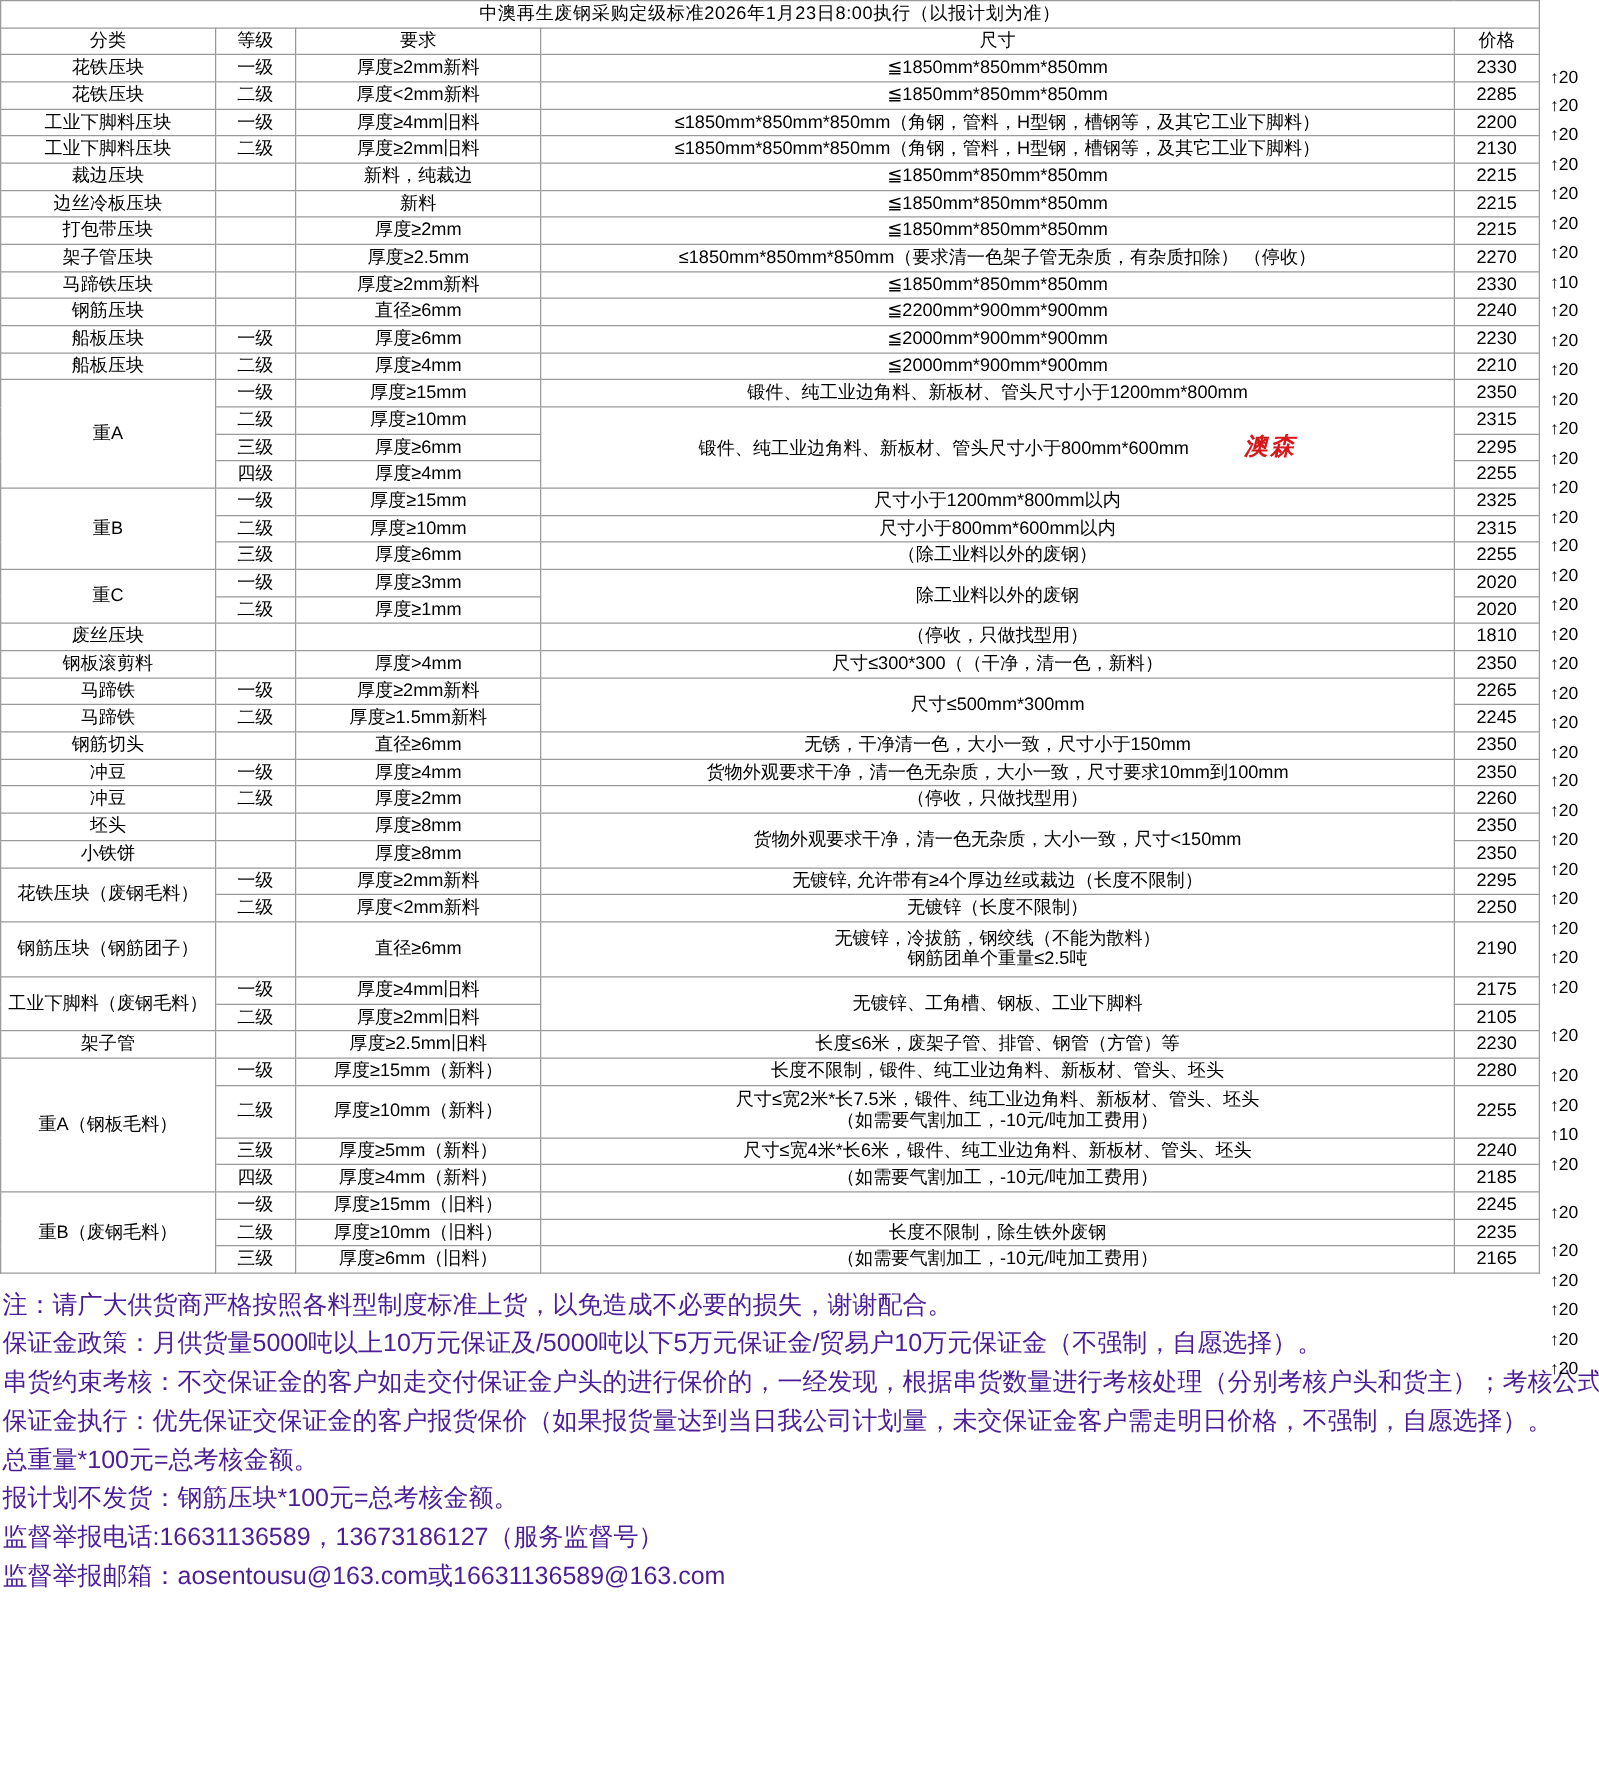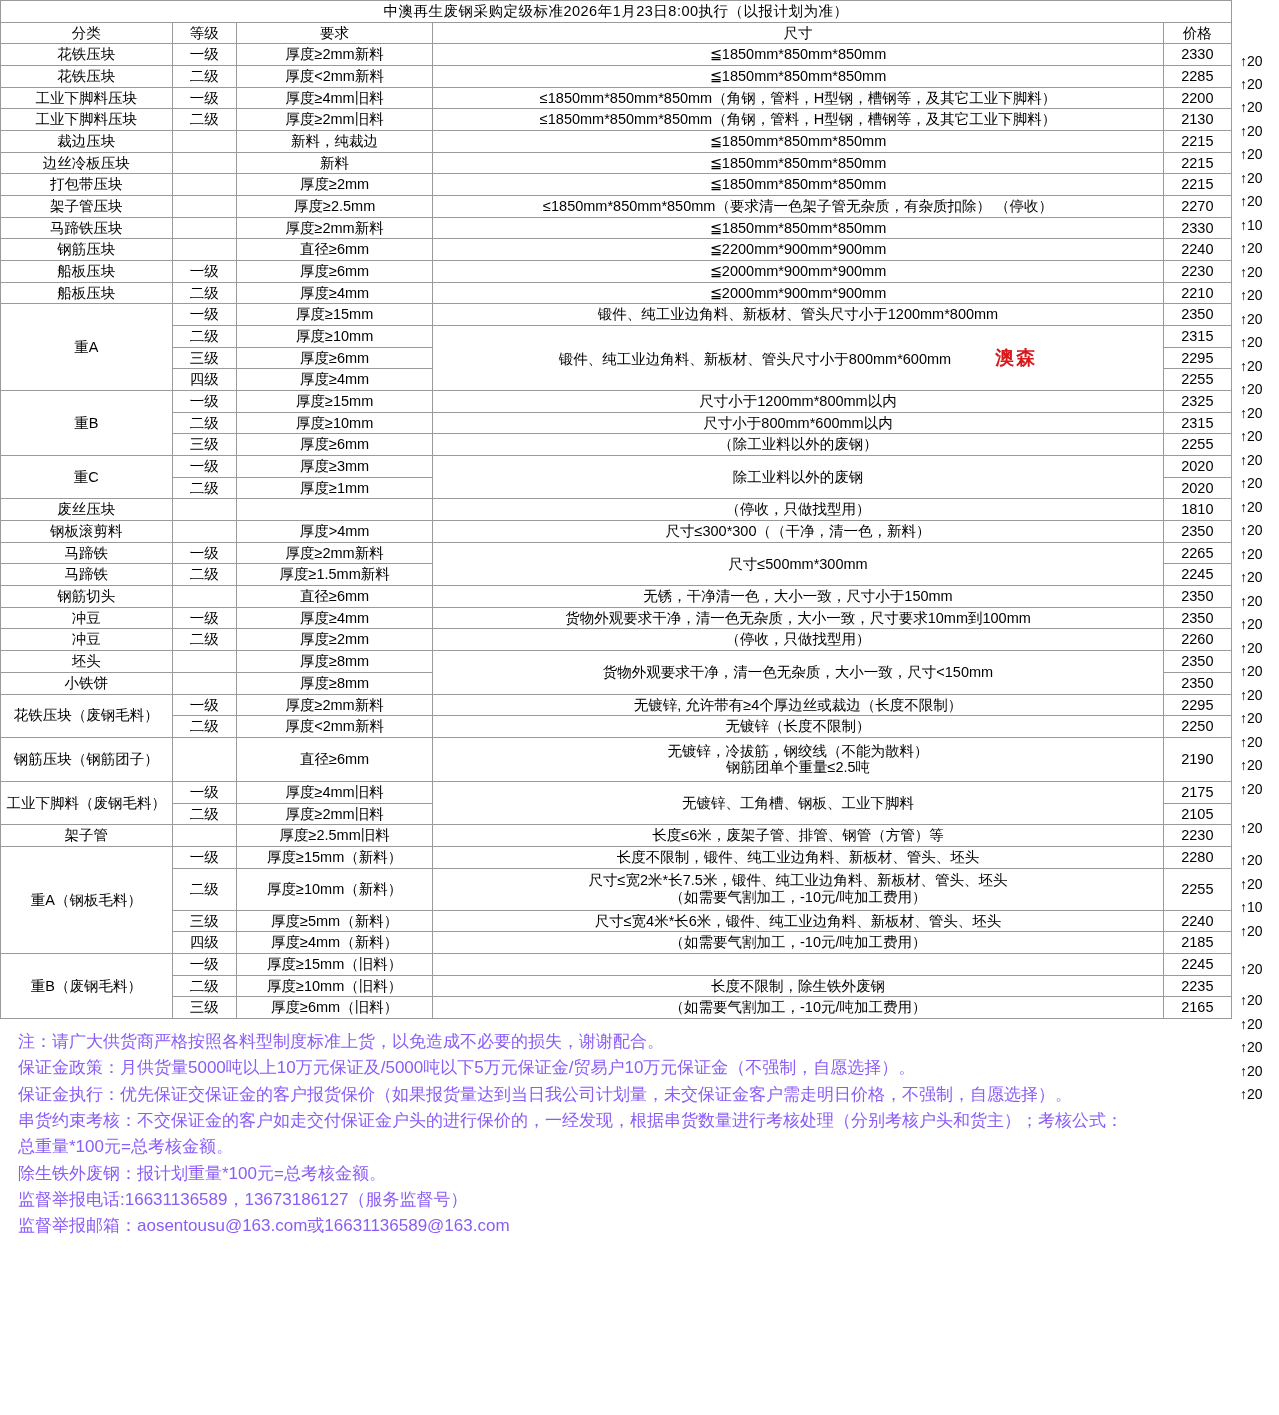--- a/index.html
+++ b/index.html
@@ -10,22 +10,22 @@
   .title-cell{font-size:17px;font-weight:bold;letter-spacing:.5px;padding:4px 0;border-top:none;border-left:none;border-right:none;}
   .hdr td{font-size:15px;}
   .c-cat{width:166px;}
   .c-grade{width:62px;}
   .c-req{width:190px;}
   .c-size{width:706px;}
   .c-price{width:66px;}
   .red{color:#000000;}
   .arrows{position:absolute;left:1236px;top:0;width:44px;}
   .arrowrow{font-size:14px;color:#000;text-align:left;padding-left:4px;box-sizing:border-box;white-space:nowrap;}
-  .watermark{position:absolute;right:14px;color:#d7191c;font-weight:bold;font-size:19px;letter-spacing:2px;}
-  .notes{padding:10px 4px 8px 18px;font-size:17px;color:#8b5cf6;line-height:1.55;}
+  .watermark{position:absolute;right:14px;color:#d7191c;font-weight:bold;font-size:19px;letter-spacing:2px;font-style:italic;}
+  .notes{padding:10px 4px 8px 2px;font-size:20px;color:#4c1d95;line-height:1.55;}
   .notes div{white-space:nowrap;}
   .sizecell{padding:2px 6px;}
 </style>
 </head>
 <body>
 
 <div class="sheet">
 
   <table class="main">
     <colgroup>
@@ -399,21 +399,21 @@
     <div class="arrowrow" style="height:24px;">↑20</div>
     <div class="arrowrow" style="height:23px;">↑20</div>
     <div class="arrowrow" style="height:24px;">↑20</div>
     <div class="arrowrow" style="height:23px;">↑20</div>
     <div class="arrowrow" style="height:24px;">↑20</div>
   </div>
 
   <div class="notes">
     <div>注：请广大供货商严格按照各料型制度标准上货，以免造成不必要的损失，谢谢配合。</div>
     <div>保证金政策：月供货量5000吨以上10万元保证及/5000吨以下5万元保证金/贸易户10万元保证金（不强制，自愿选择）。</div>
+    <div>串货约束考核：不交保证金的客户如走交付保证金户头的进行保价的，一经发现，根据串货数量进行考核处理（分别考核户头和货主）；考核公式：</div>
     <div>保证金执行：优先保证交保证金的客户报货保价（如果报货量达到当日我公司计划量，未交保证金客户需走明日价格，不强制，自愿选择）。</div>
-    <div>串货约束考核：不交保证金的客户如走交付保证金户头的进行保价的，一经发现，根据串货数量进行考核处理（分别考核户头和货主）；考核公式：</div>
     <div>总重量*100元=总考核金额。</div>
-    <div>除生铁外废钢：报计划重量*100元=总考核金额。</div>
+    <div>报计划不发货：钢筋压块*100元=总考核金额。</div>
     <div>监督举报电话:16631136589，13673186127（服务监督号）</div>
     <div>监督举报邮箱：aosentousu@163.com或16631136589@163.com</div>
   </div>
 
 </div>
 
 </body></html>

